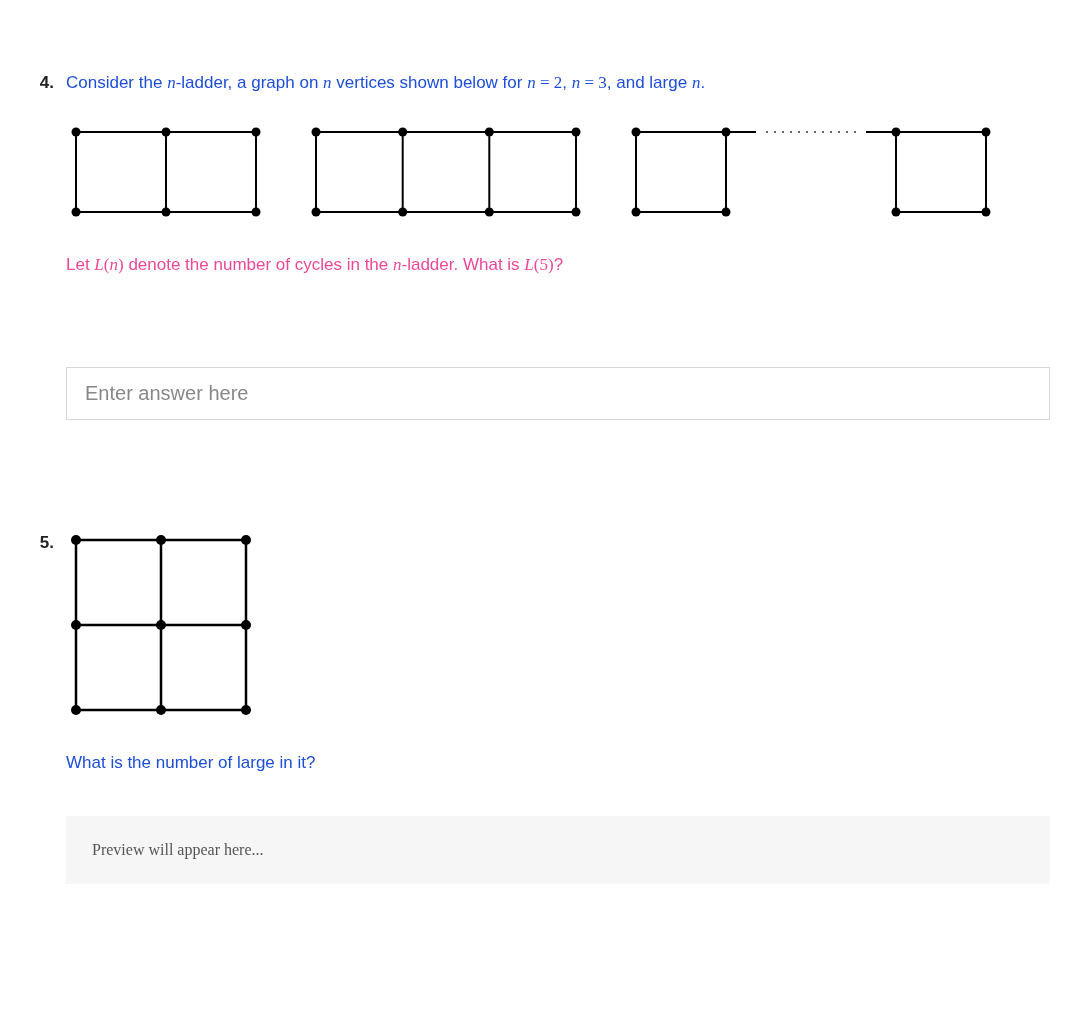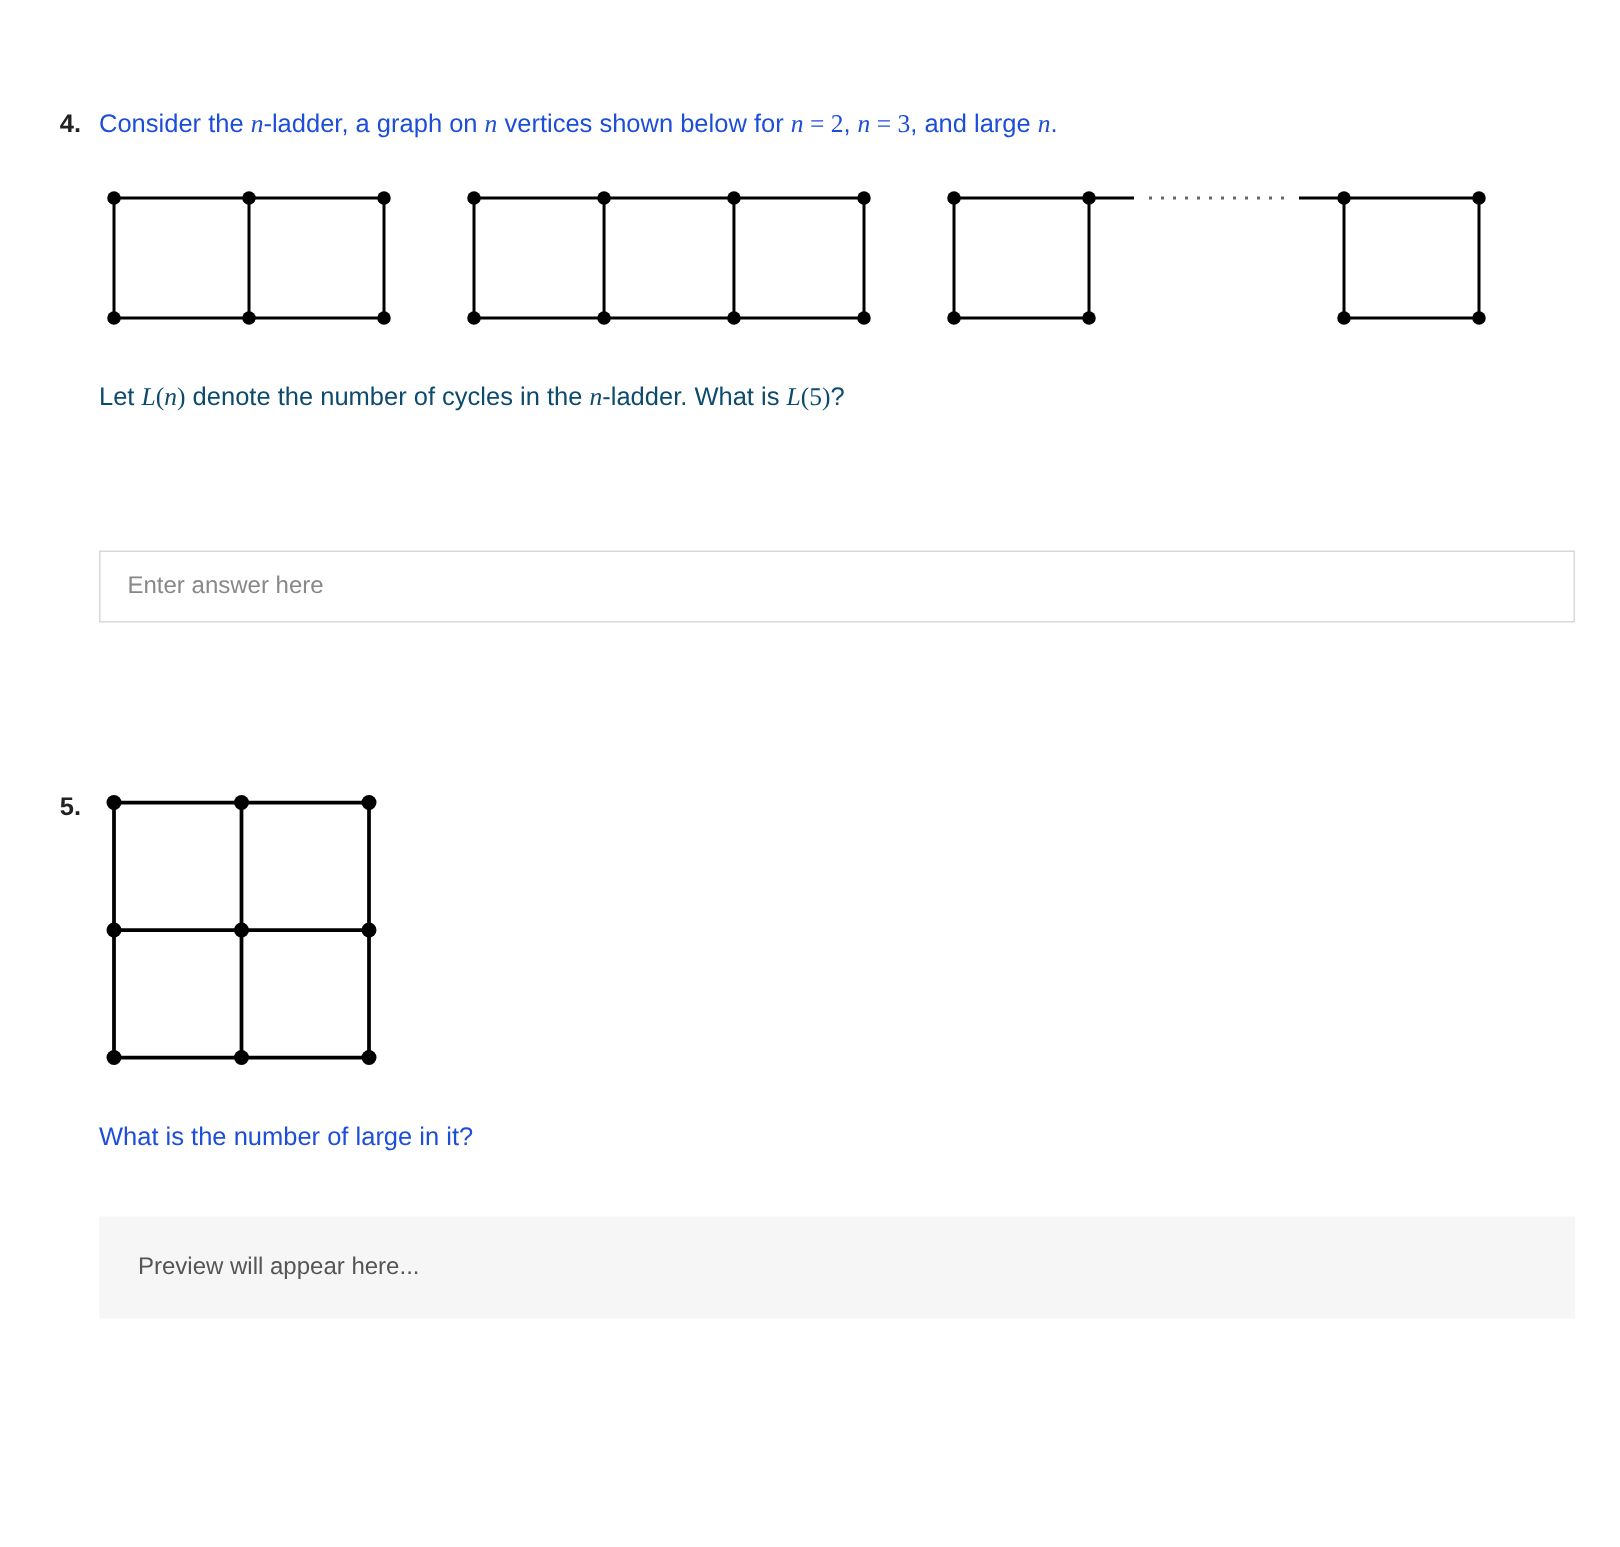--- a/index.html
+++ b/index.html
@@ -41,42 +41,43 @@
   .math-i { font-style: italic; font-family: "Cambria Math", "Times New Roman", serif; }
   .math   { font-family: "Cambria Math", "Times New Roman", serif; }
   .figrow {
     display: flex;
     gap: 40px;
     align-items: flex-start;
     margin-bottom: 30px;
   }
   svg { display: block; }
   .subprompt {
-    color: #0c4a6e;
+    color: #ec4899;
     font-size: 17px;
     margin-top: 20px;
     margin-bottom: 70px;
   }
   .answer-input {
     width: 100%;
     border: 1px solid #d8d8d8;
     padding: 14px 18px;
-    font-size: 16px;
+    font-size: 20px;
     color: #555;
     background: #fff;
     outline: none;
   }
   .answer-input::placeholder { color: #888; }
   .preview-box {
     width: 100%;
     background: #f6f6f6;
     padding: 22px 26px;
     font-size: 16px;
     color: #555;
     margin-top: 40px;
+    font-family: Liberation Serif, serif;
   }
 </style>
 </head>
 <body>
 
 <div class="page">
 
   <div class="question">
     <div class="q-num">4.</div>
     <div class="q-body">

